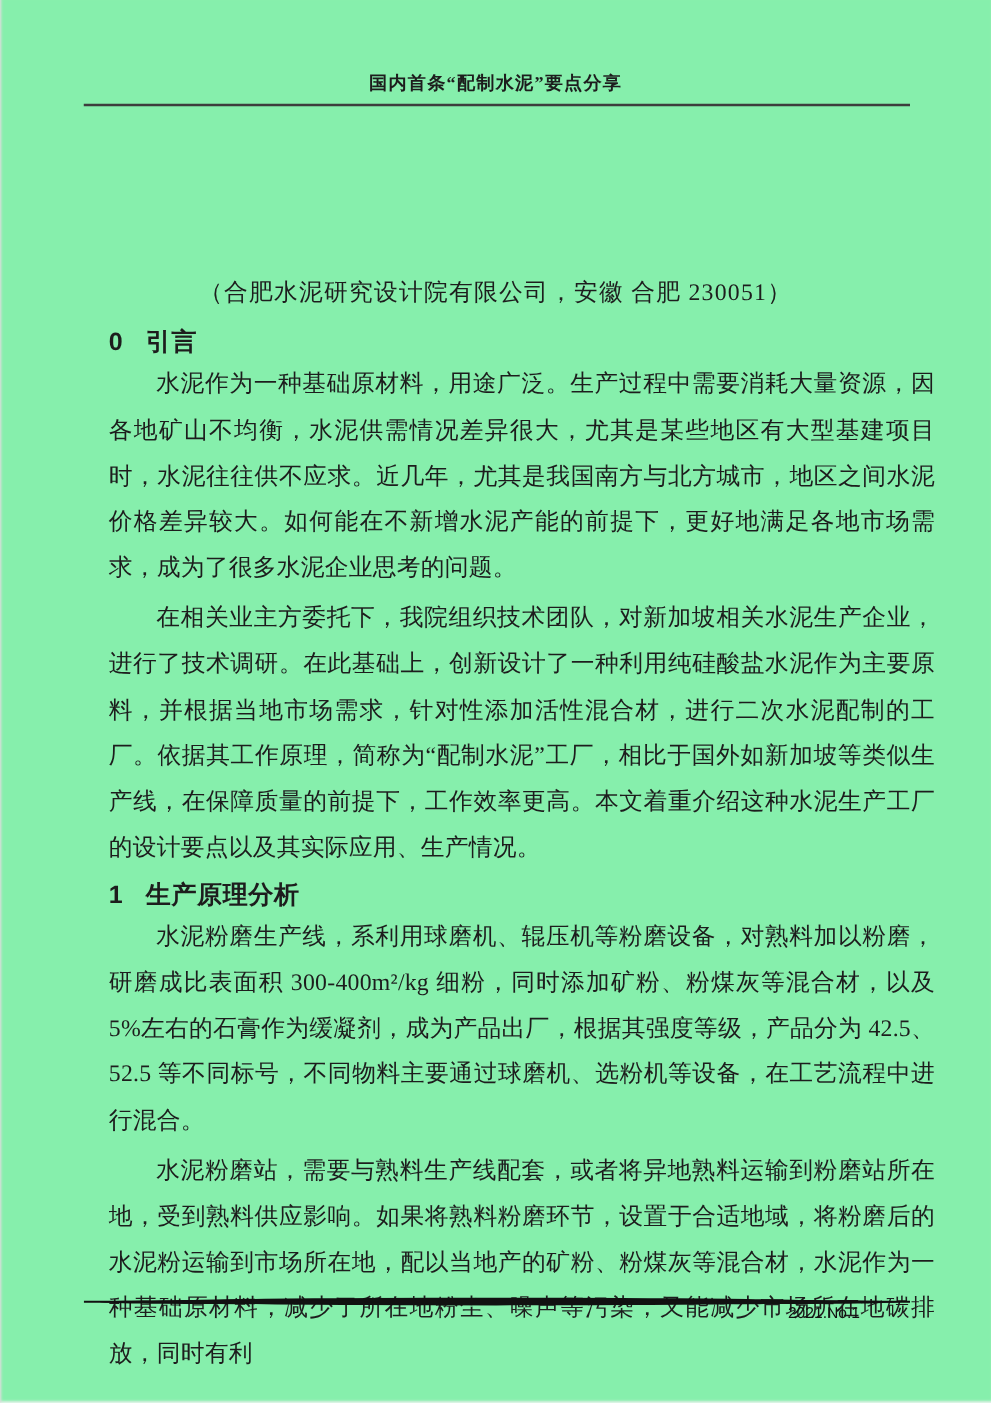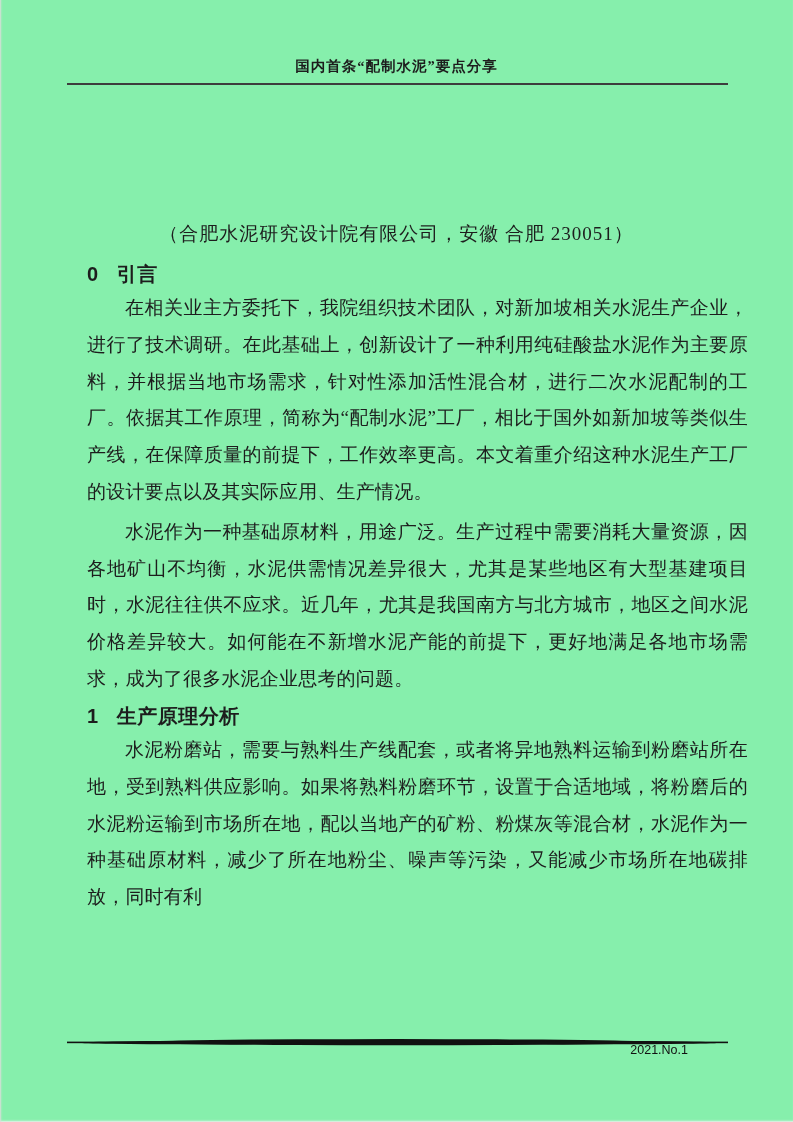--- a/index.html
+++ b/index.html
@@ -116,28 +116,29 @@
   <div class="head-rule"></div>
 
 
 
   <div class="affiliation-line">（合肥水泥研究设计院有限公司，安徽 合肥 230051）</div>
 
   <div class="section section-0">
     <div class="section-heading">
       <span class="sec-num">0</span><span>引言</span>
     </div>
+    <p>水泥作为一种基础原材料，用途广泛。生产过程中需要消耗大量资源，因各地矿山不均衡，水泥供需情况差异很大，尤其是某些地区有大型基建项目时，水泥往往供不应求。近几年，尤其是我国南方与北方城市，地区之间水泥价格差异较大。如何能在不新增水泥产能的前提下，更好地满足各地市场需求，成为了很多水泥企业思考的问题。</p>
     <p>在相关业主方委托下，我院组织技术团队，对新加坡相关水泥生产企业，进行了技术调研。在此基础上，创新设计了一种利用纯硅酸盐水泥作为主要原料，并根据当地市场需求，针对性添加活性混合材，进行二次水泥配制的工厂。依据其工作原理，简称为“配制水泥”工厂，相比于国外如新加坡等类似生产线，在保障质量的前提下，工作效率更高。本文着重介绍这种水泥生产工厂的设计要点以及其实际应用、生产情况。</p>
-    <p>水泥作为一种基础原材料，用途广泛。生产过程中需要消耗大量资源，因各地矿山不均衡，水泥供需情况差异很大，尤其是某些地区有大型基建项目时，水泥往往供不应求。近几年，尤其是我国南方与北方城市，地区之间水泥价格差异较大。如何能在不新增水泥产能的前提下，更好地满足各地市场需求，成为了很多水泥企业思考的问题。</p>
   </div>
 
   <div class="section section-1">
     <div class="section-heading">
       <span class="sec-num">1</span><span>生产原理分析</span>
     </div>
+    <p>水泥粉磨生产线，系利用球磨机、辊压机等粉磨设备，对熟料加以粉磨，研磨成比表面积 300-400m²/kg 细粉，同时添加矿粉、粉煤灰等混合材，以及 5%左右的石膏作为缓凝剂，成为产品出厂，根据其强度等级，产品分为 42.5、52.5 等不同标号，不同物料主要通过球磨机、选粉机等设备，在工艺流程中进行混合。</p>
     <p>水泥粉磨站，需要与熟料生产线配套，或者将异地熟料运输到粉磨站所在地，受到熟料供应影响。如果将熟料粉磨环节，设置于合适地域，将粉磨后的水泥粉运输到市场所在地，配以当地产的矿粉、粉煤灰等混合材，水泥作为一种基础原材料，减少了所在地粉尘、噪声等污染，又能减少市场所在地碳排放，同时有利</p>
   </div>
 
   <div class="footer-rule">
     <svg width="661" height="10" viewBox="0 0 661 10">
       <rect x="0" y="4.6" width="661" height="1.6" fill="#111111"></rect>
       <ellipse cx="330" cy="5.2" rx="262" ry="3.1" fill="#111111"></ellipse>
       <ellipse cx="125" cy="5.6" rx="112" ry="1.7" fill="#111111"></ellipse>
       <ellipse cx="540" cy="5.6" rx="112" ry="1.7" fill="#111111"></ellipse>
     </svg>

